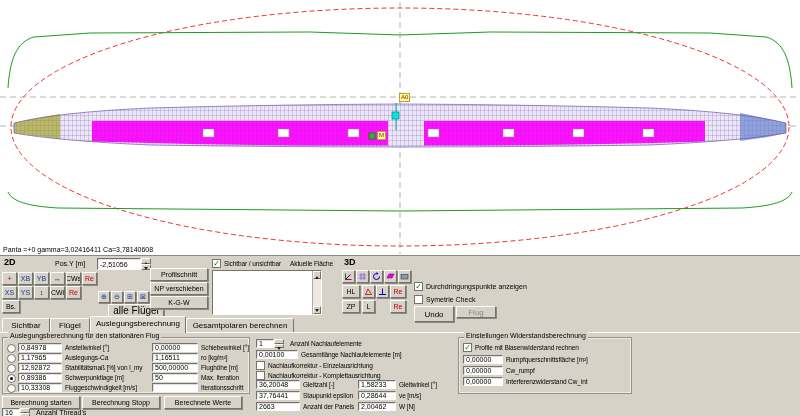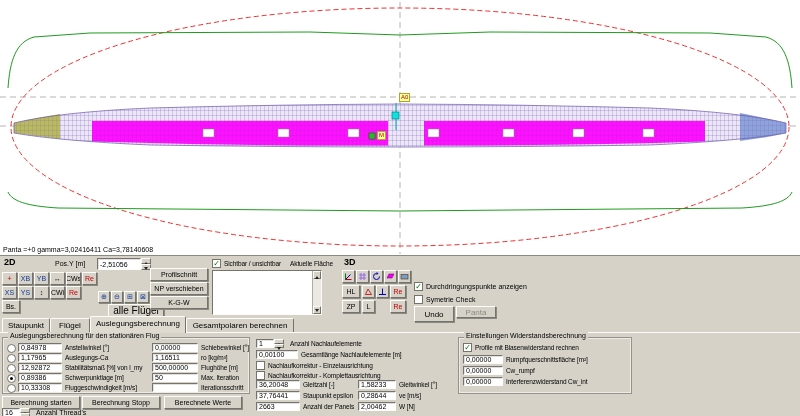--- a/index.html
+++ b/index.html
@@ -172,24 +172,24 @@
     <div class="btn red" style="left:390px;top:29px;width:16px;height:13px">Re</div>
     <div class="btn" style="left:342px;top:44px;width:18px;height:13px">ZP</div>
     <div class="btn" style="left:362px;top:44px;width:13px;height:13px">L</div>
     <div class="btn red" style="left:390px;top:44px;width:16px;height:13px">Re</div>
 
     <div class="chk" style="left:414px;top:26px">✓</div>
     <div class="lbl" style="left:426px;top:27px">Durchdringungspunkte anzeigen</div>
     <div class="chk" style="left:414px;top:39px"></div>
     <div class="lbl" style="left:426px;top:40px">Symetrie Check</div>
     <div class="btn" style="left:414px;top:50px;width:40px;height:16px;font-size:8px">Undo</div>
-    <div class="btn dis" style="left:456px;top:50px;width:40px;height:12px;font-size:8px">Panta</div>
+    <div class="btn dis" style="left:456px;top:50px;width:40px;height:12px;font-size:8px">Flug</div>
   </div>
 
-  <div class="tab" style="left:2px;width:48px">Staupunkt</div>
+  <div class="tab" style="left:2px;width:48px">Sichtbar</div>
   <div class="tab" style="left:50px;width:40px">Flügel</div>
   <div class="tab" style="left:186px;width:108px">Gesamtpolaren berechnen</div>
   <div class="tab active" style="left:90px;width:96px">Auslegungsberechnung</div>
 
   <div class="panel">
     <div class="legend" style="left:8px;top:-1px">Auslegungsberechnung für den stationären Flug</div>
     <div class="group" style="left:2px;top:4px;width:248px;height:57px"></div>
 
     <div class="radio" style="left:7px;top:11px"></div>
     <div class="field" style="left:18px;top:10px;width:44px;height:9px">0,84978</div>

